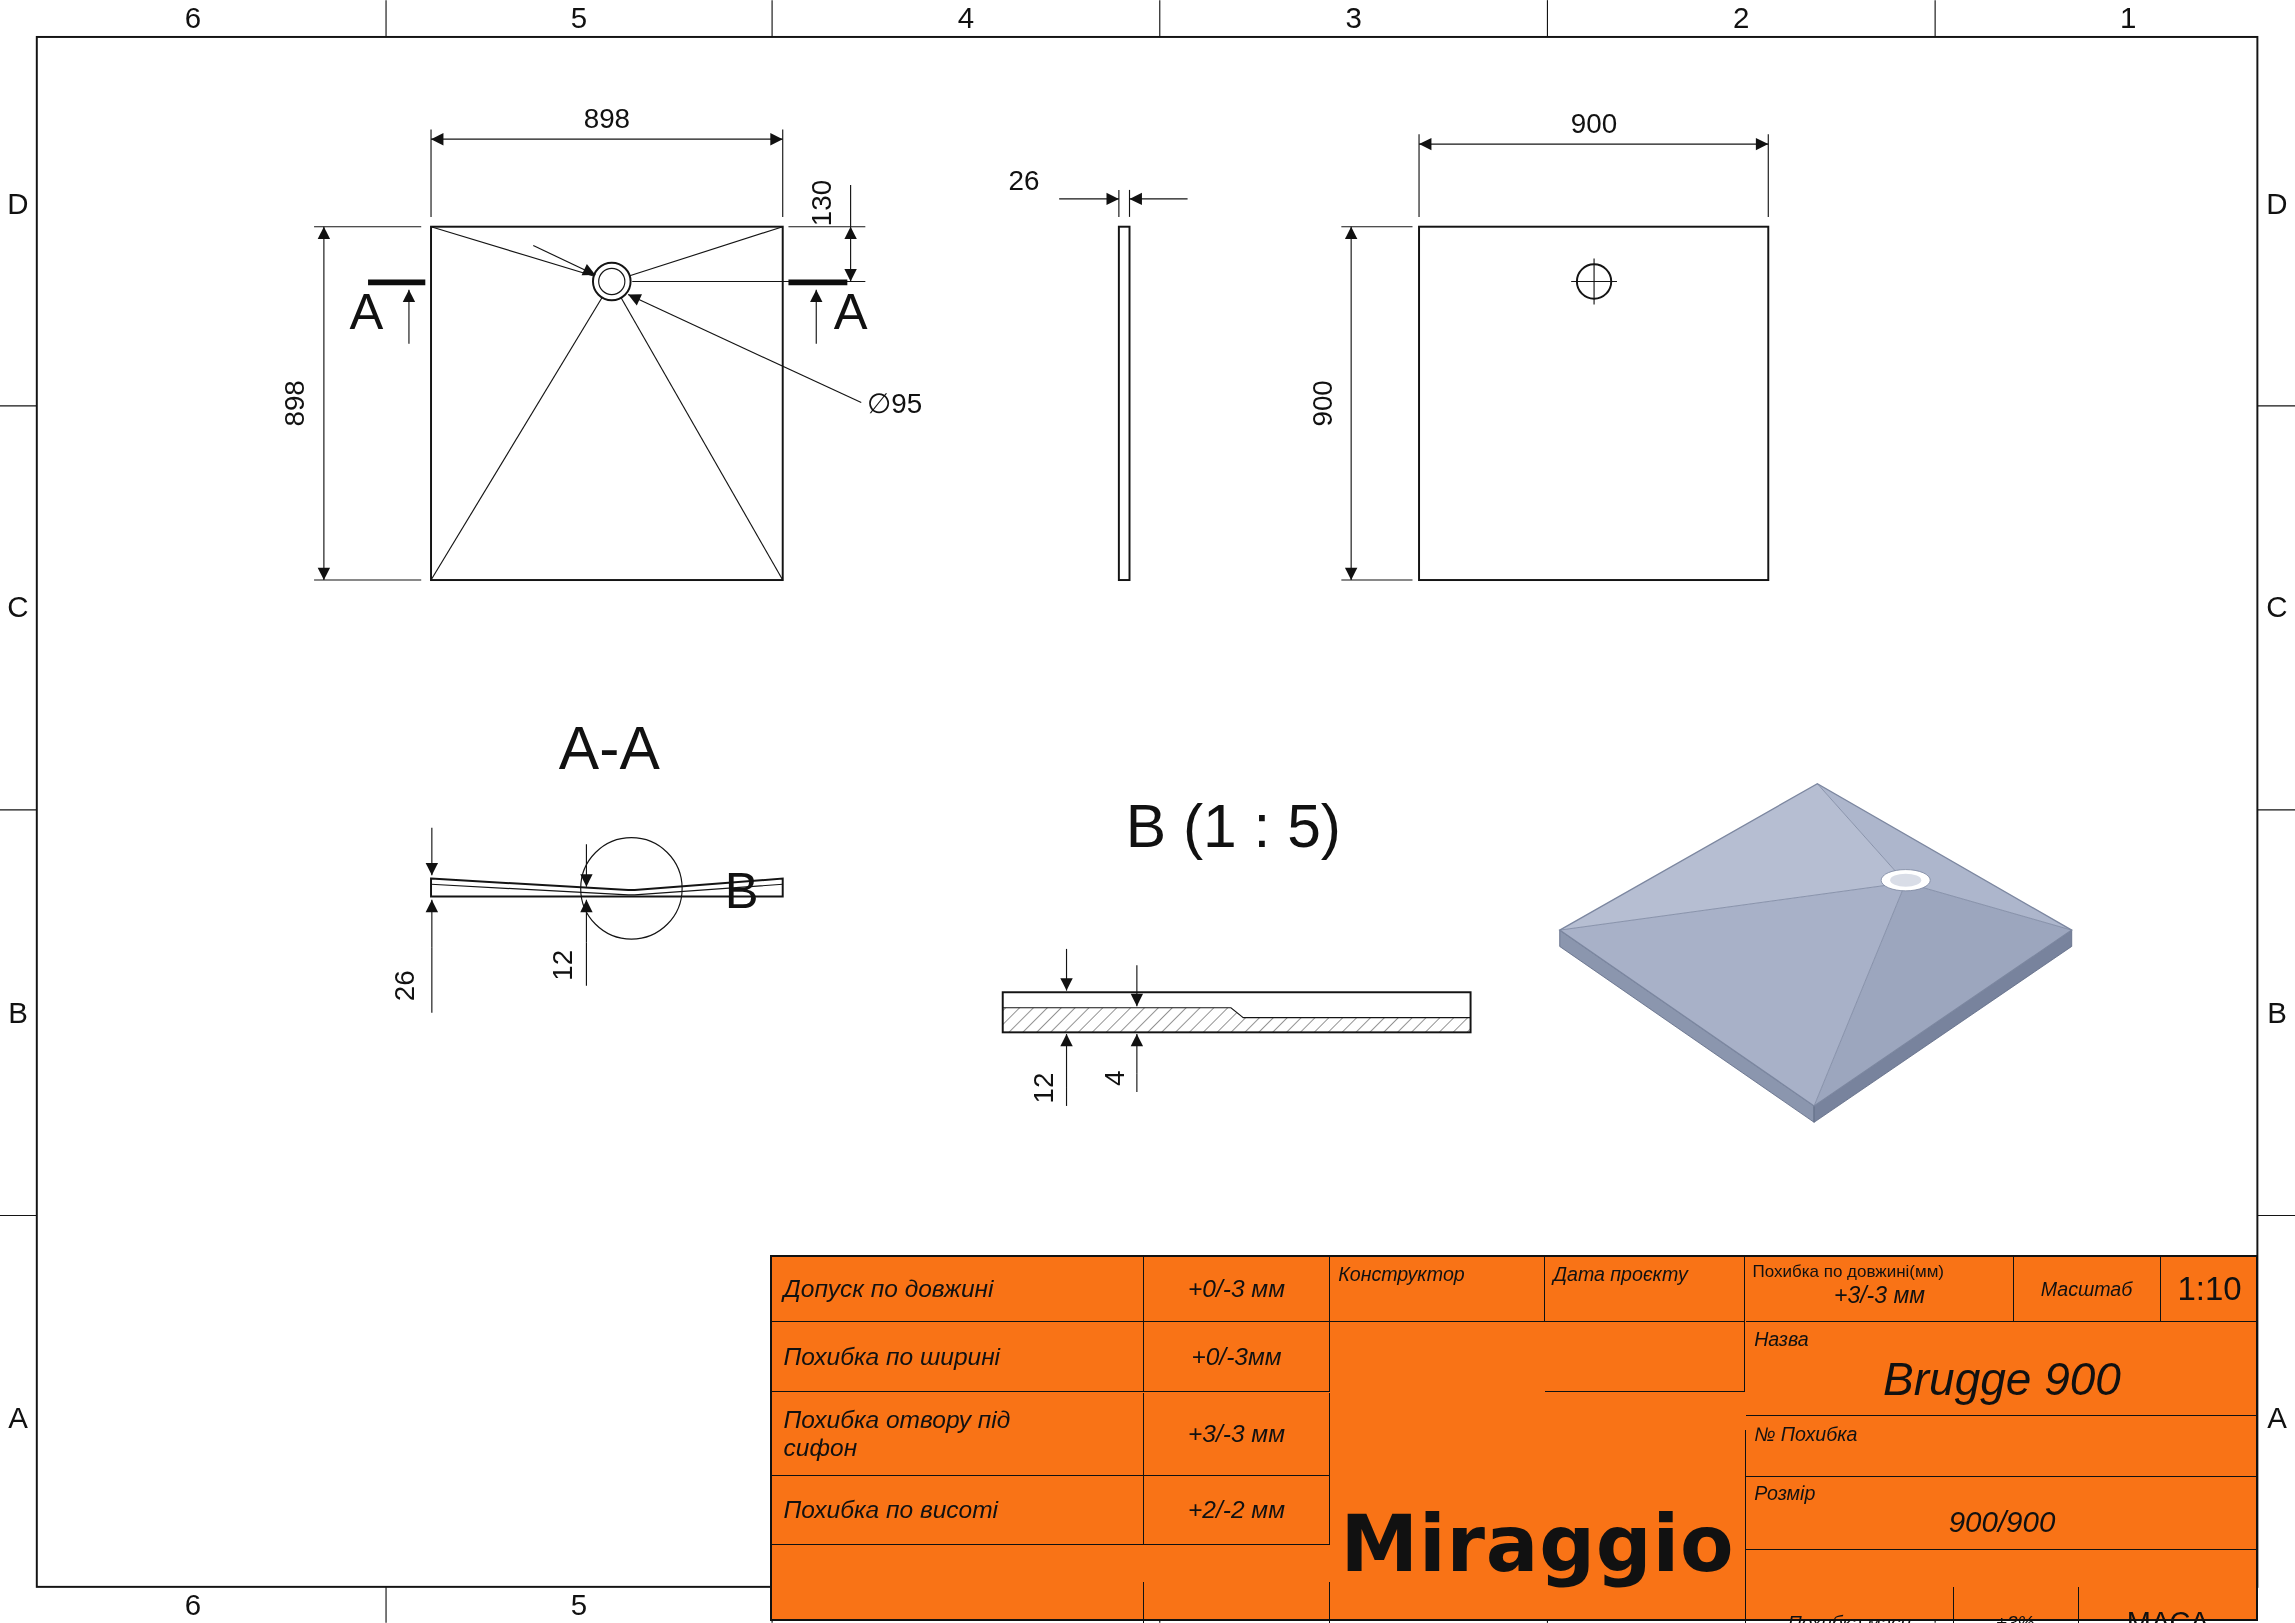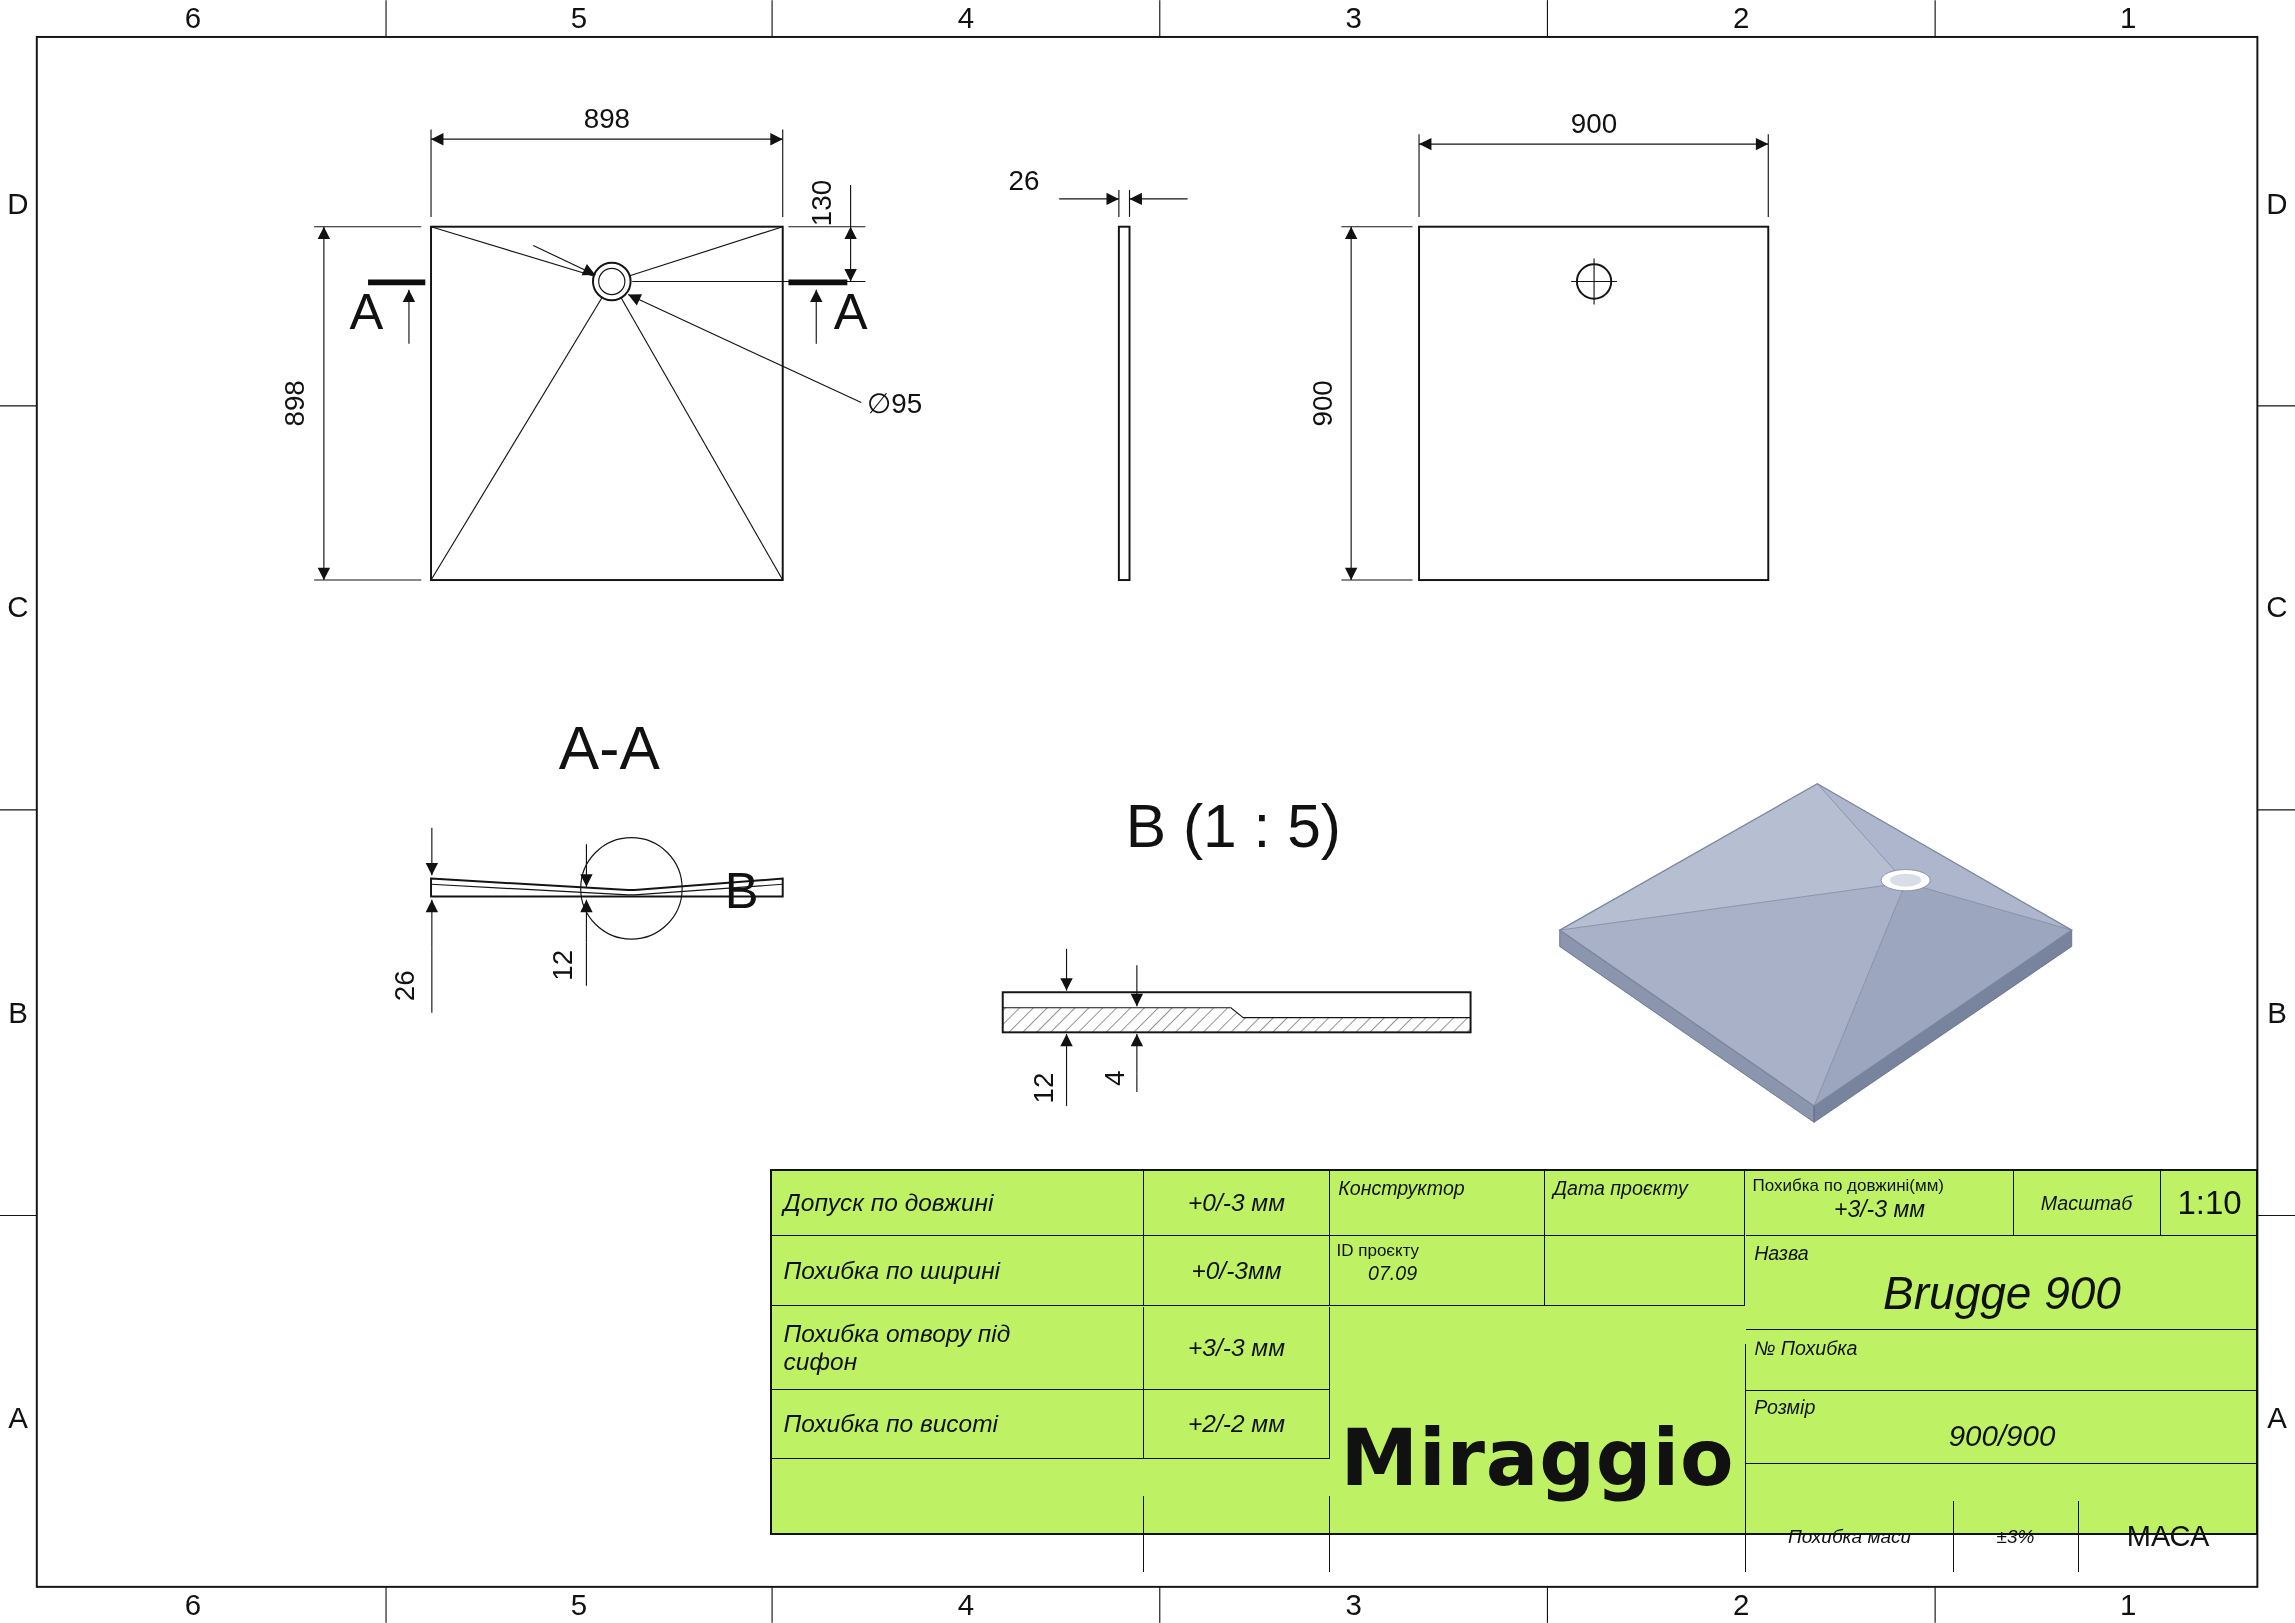--- a/index.html
+++ b/index.html
@@ -14,21 +14,21 @@
   .thin { fill:none; stroke:#141414; stroke-width:1.4px; }
   .dim  { fill:none; stroke:#141414; stroke-width:1.4px; }
   .thick{ fill:none; stroke:#0d0d0d; stroke-width:7px; }
   text.d   { font:34px "Liberation Sans", sans-serif; fill:#111; }
   text.band{ font:36px "Liberation Sans", sans-serif; fill:#111; }
   text.sec { font:62px "Liberation Sans", sans-serif; fill:#111; }
   text.big { font:74px "Liberation Sans", sans-serif; fill:#111; }
   text.med { font:62px "Liberation Sans", sans-serif; fill:#111; }
 
   
-  .tb { position:absolute; left:770px; top:1169px; width:1488px; height:366px; border:2px solid #111; background:#bef264; }
+  .tb { position:absolute; left:770px; top:1255px; width:1488px; height:366px; border:2px solid #111; background:#f97316; }
   .cell { position:absolute; border-right:1.3px solid #111; border-bottom:1.3px solid #111; overflow:hidden; }
   .cell.nr { border-right:none; }
   .cell.nb { border-bottom:none;margin-top:37px; }
   .c-lab { display:flex; align-items:center; padding-left:11.5px; }
   .c-val { display:flex; align-items:center; justify-content:center; }
   .cad   { font-style:italic; }
   .t30   { font-size:24.5px; line-height:28px; }
   .lab   { display:block; font-style:italic; font-size:19.6px; padding:5.7px 0 0 8.2px; }
   .lab-sm{ display:block; font-size:17px; padding:4.9px 0 0 6.5px; }
   .idval { display:block; font-style:italic; font-size:19.6px; padding:1.6px 0 0 38px; }
@@ -241,24 +241,20 @@
   </div>
   <div class="cell nb" style="left:0;top:288px;width:372px;height:76px"></div>
   <div class="cell nb" style="left:372px;top:288px;width:186px;height:76px"></div>
 
   <div class="cell" style="left:558px;top:0;width:215px;height:65px">
     <span class="lab">Конструктор</span>
   </div>
   <div class="cell" style="left:773px;top:0;width:200px;height:65px">
     <span class="lab">Дата проєкту</span>
   </div>
-  <div class="cell" style="left:558px;top:65px;width:215px;height:70px">
-    <span class="lab-sm">ID проєкту</span>
-    <span class="idval">07.09</span>
-  </div>
   <div class="cell" style="left:773px;top:65px;width:200px;height:70px"></div>
   <div class="cell nb ctr" style="left:558px;top:136px;width:416px;height:228px">
     <span class="logo">Miraggio</span>
   </div>
 
   <div class="cell colflex" style="left:974px;top:0;width:268px;height:65px">
     <span class="lab-sm">Похибка по довжині(мм)</span>
     <span class="cval">+3/-3 мм</span>
   </div>
   <div class="cell ctr" style="left:1241px;top:0;width:148px;height:65px">

